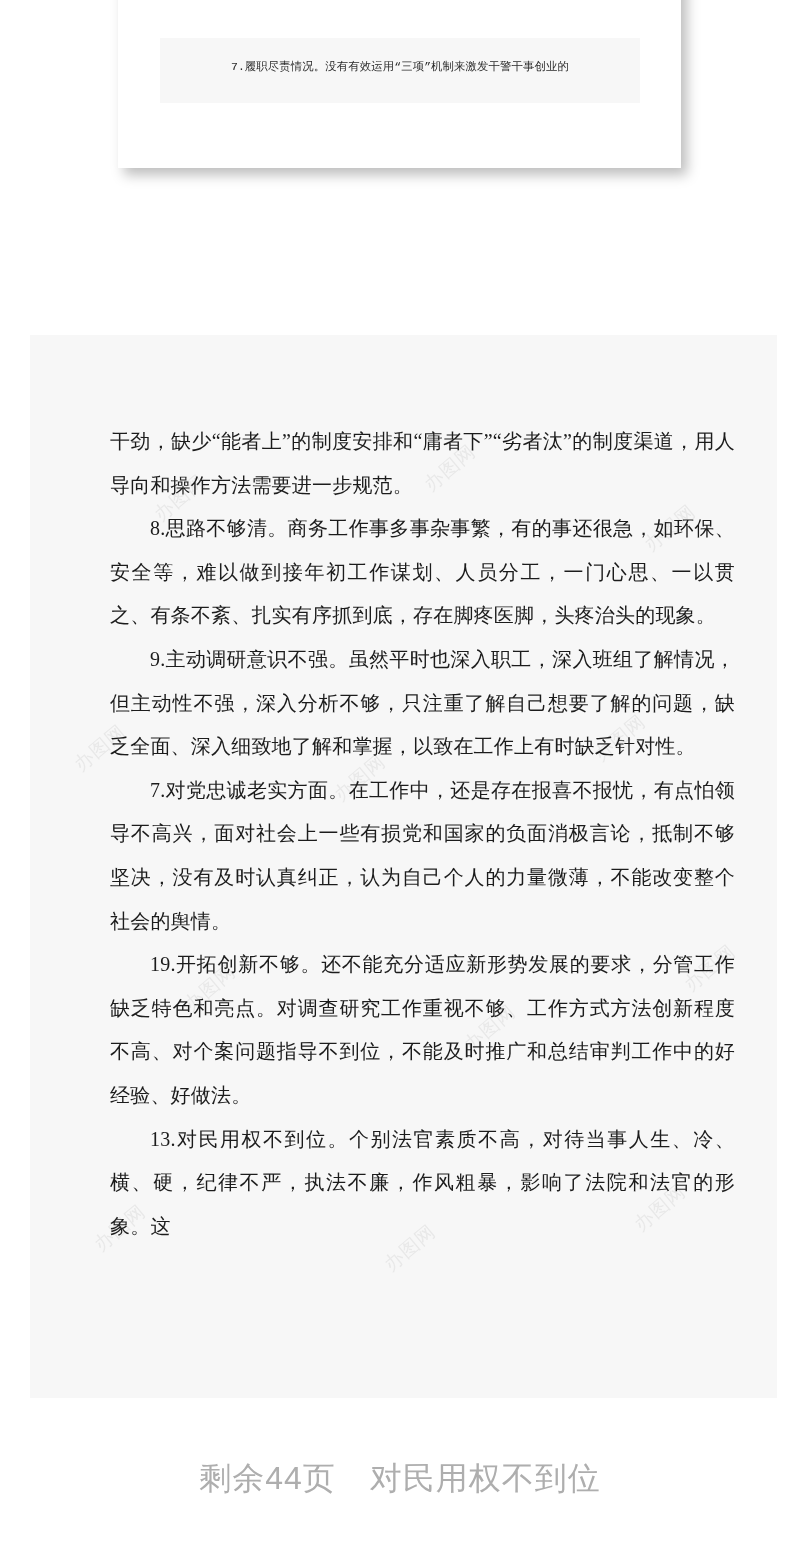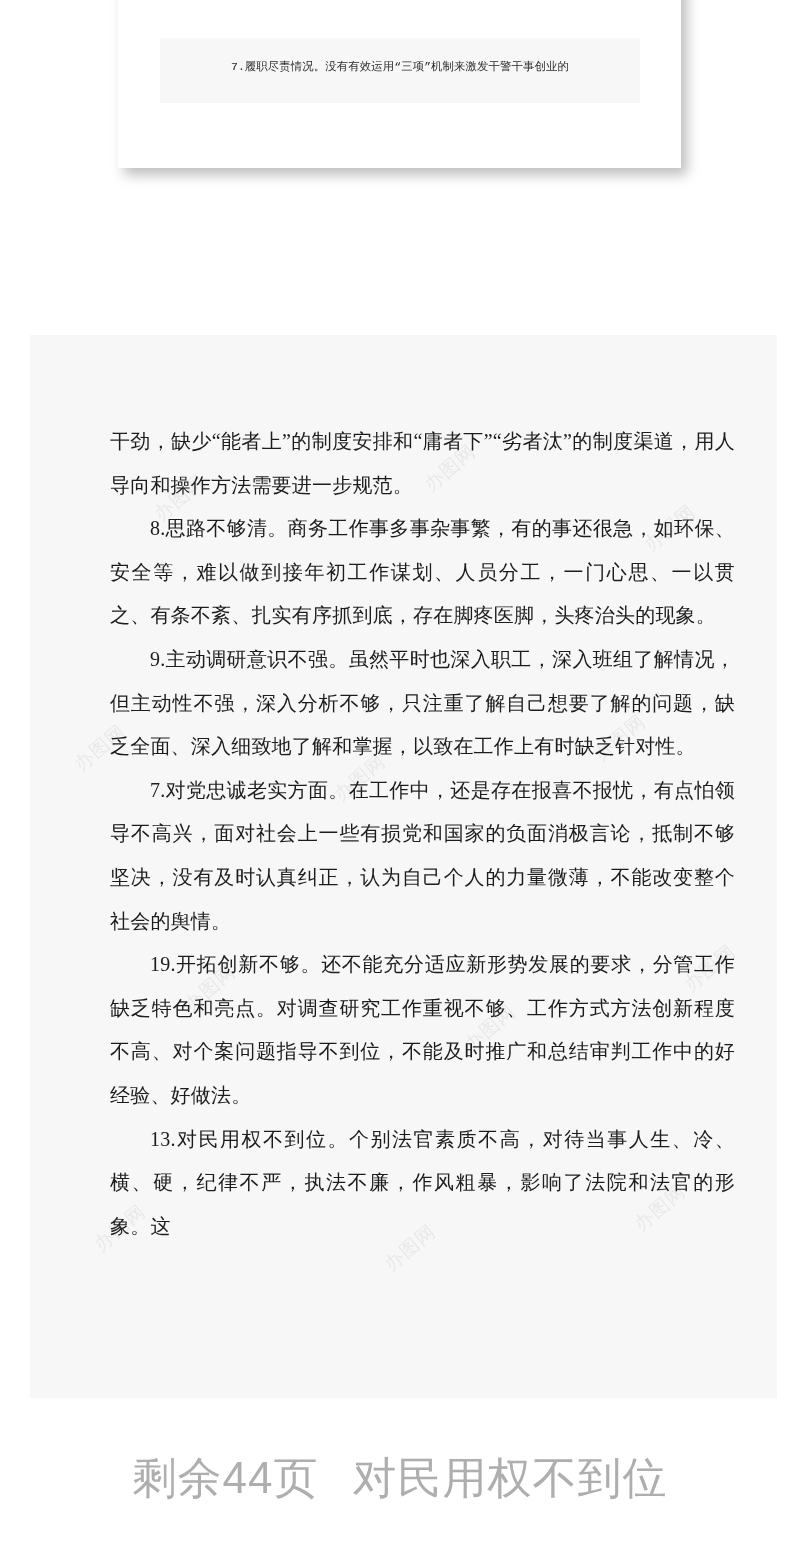--- a/index.html
+++ b/index.html
@@ -109,21 +109,21 @@
     position: absolute;
     left: 0;
     top: 1452px;
     width: 800px;
     text-align: center;
     z-index: 3;
   }
   .footer-prompt .fp-text {
     display: inline-block;
     font-family: "Liberation Sans", "DejaVu Sans", sans-serif;
-    font-size: 44px;
+    font-size: 32px;
     line-height: 52px;
     color: #aeaeae;
     letter-spacing: 1px;
   }
   .footer-prompt .fp-gap {
     display: inline-block;
     width: 26px;
   }
 </style>
 </head>

